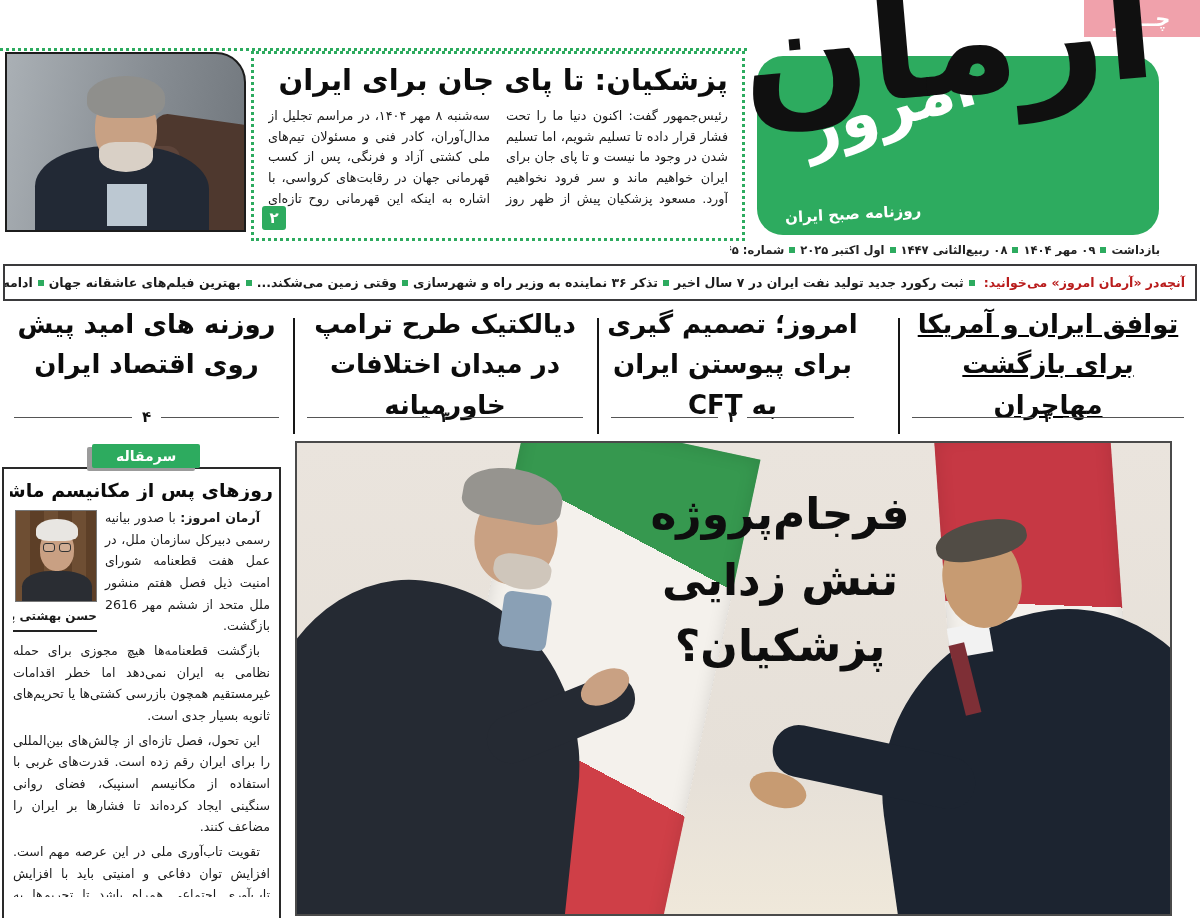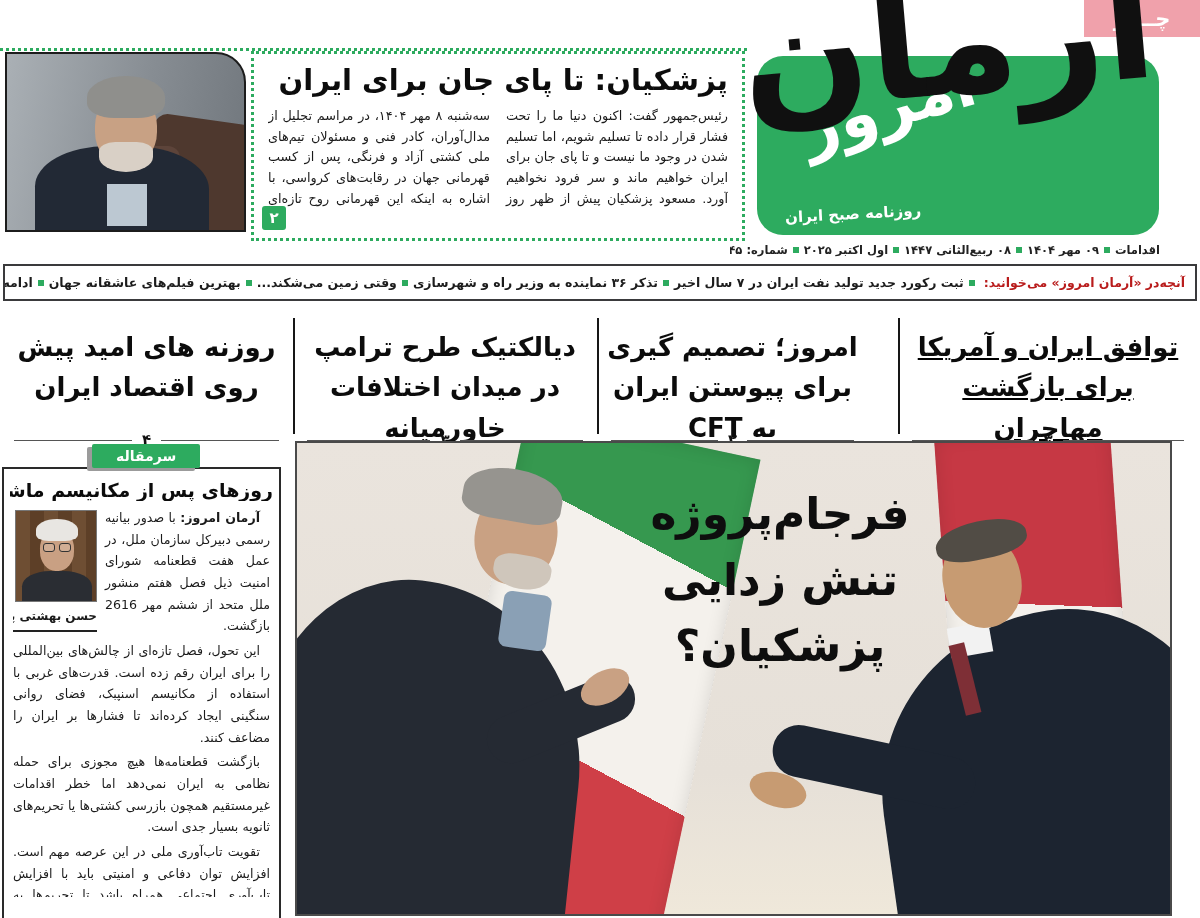--- a/index.html
+++ b/index.html
@@ -50,21 +50,21 @@
     white-space:nowrap;overflow:hidden;}
   .sq{display:inline-block;width:6px;height:6px;background:#2dab5f;margin:0 5px;flex:0 0 auto;}
 
   
   .ticker{position:absolute;left:3px;top:264px;width:1194px;height:37px;border:2px solid #3a3a3c;
     direction:rtl;display:flex;align-items:center;padding:0 10px;font-size:12.5px;font-weight:bold;
     color:#1c1c1c;white-space:nowrap;overflow:hidden;}
   .tlabel{color:#b91c1c;margin-left:4px;}
 
   
-  .hcol{position:absolute;top:323px;height:128px;direction:rtl;text-align:center;}
+  .hcol{position:absolute;top:300px;height:128px;direction:rtl;text-align:center;}
   .htitle{font-size:26px;font-weight:bold;color:#0c0c0c;line-height:1.55;padding:4px 10px 0 10px;}
   .hpage{position:absolute;bottom:2px;left:14px;right:14px;display:flex;align-items:center;}
   .hpage .hl{flex:1;height:1px;background:#555;}
   .hpage span{margin:0 10px;font-size:15px;font-weight:bold;color:#111;}
   .vdiv{position:absolute;top:318px;width:2px;height:116px;background:#161616;}
 
   
   .editorial{position:absolute;left:2px;top:467px;width:279px;height:451px;border:2px solid #2a2a2a;
     border-bottom:none;direction:rtl;}
   .ed-label{position:absolute;top:-25px;left:88px;height:24px;background:#2dab5f;color:#fff;
@@ -146,21 +146,21 @@
     <div class="lp-hair"></div>
   </div>
 
   <div class="lead-block">
     <div class="lead-headline">پزشکیان: تا پای جان برای ایران خواهیم ماند</div>
     <div class="lead-body">رئیس‌جمهور گفت: اکنون دنیا ما را تحت فشار قرار داده تا تسلیم شویم، اما تسلیم شدن در وجود ما نیست و تا پای جان برای ایران خواهیم ماند و سر فرود نخواهیم آورد. مسعود پزشکیان پیش از ظهر روز سه‌شنبه ۸ مهر ۱۴۰۴، در مراسم تجلیل از مدال‌آوران، کادر فنی و مسئولان تیم‌های ملی کشتی آزاد و فرنگی، پس از کسب قهرمانی جهان در رقابت‌های کرواسی، با اشاره به اینکه این قهرمانی روح تازه‌ای در جامعه دمید، بر ضرورت تلاش برای استمرار این موفقیت‌ها تأکید کرد و گفت: انسان همواره باید در تکاپو باشد تا از رقبا عقب نماند، یا کمتر از سایرین نباشد.</div>
     <div class="lead-badge">۲</div>
   </div>
 
   <div class="dateline">
-    <span>اقدامات</span>
+    <span>بازداشت</span>
       <i class="sq"></i>
     <span>۰۹ مهر ۱۴۰۴</span>
       <i class="sq"></i>
     <span>۰۸ ربیع‌الثانی ۱۴۴۷</span>
       <i class="sq"></i>
     <span>اول اکتبر ۲۰۲۵</span>
       <i class="sq"></i>
     <span>شماره: ۴۸۴۵</span>
 
   </div>
@@ -224,22 +224,22 @@
         <div class="ed-photo">
           <div class="ea-suit"></div>
           <div class="ea-face"></div>
           <div class="ea-hair"></div>
           <div class="ea-glass"></div>
           <div class="ea-glass g2"></div>
         </div>
         <div class="ed-name">حسن بهشتی پور</div>
       </div>
       <p><b>آرمان امروز:</b> <span>با صدور بیانیه رسمی دبیرکل سازمان ملل، در عمل هفت قطعنامه شورای امنیت ذیل فصل هفتم منشور ملل متحد از ششم مهر 2616 بازگشت.</span></p>
+      <p>بازگشت قطعنامه‌ها هیچ مجوزی برای حمله نظامی به ایران نمی‌دهد اما خطر اقدامات غیرمستقیم همچون بازرسی کشتی‌ها یا تحریم‌های ثانویه بسیار جدی است.</p>
       <p>این تحول، فصل تازه‌ای از چالش‌های بین‌المللی را برای ایران رقم زده است. قدرت‌های غربی با استفاده از مکانیسم اسنپبک، فضای روانی سنگینی ایجاد کرده‌اند تا فشارها بر ایران را مضاعف کنند.</p>
-      <p>بازگشت قطعنامه‌ها هیچ مجوزی برای حمله نظامی به ایران نمی‌دهد اما خطر اقدامات غیرمستقیم همچون بازرسی کشتی‌ها یا تحریم‌های ثانویه بسیار جدی است.</p>
       <p>تقویت تاب‌آوری ملی در این عرصه مهم است. افزایش توان دفاعی و امنیتی باید با افزایش تاب‌آوری اجتماعی همراه باشد تا تحریم‌ها به بحران داخلی بدل نشوند.</p>
 
     </div>
   </div>
 
   <div class="main-photo">
     <div class="flag-ir">
       <div class="ir-emblem"></div>
     </div>
     <div class="flag-eg">

